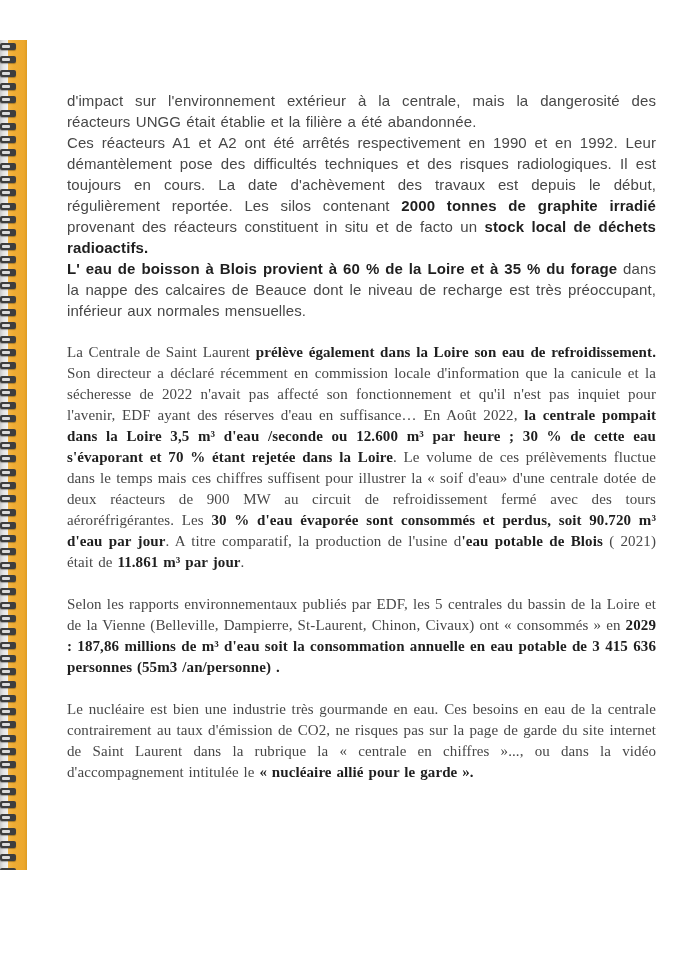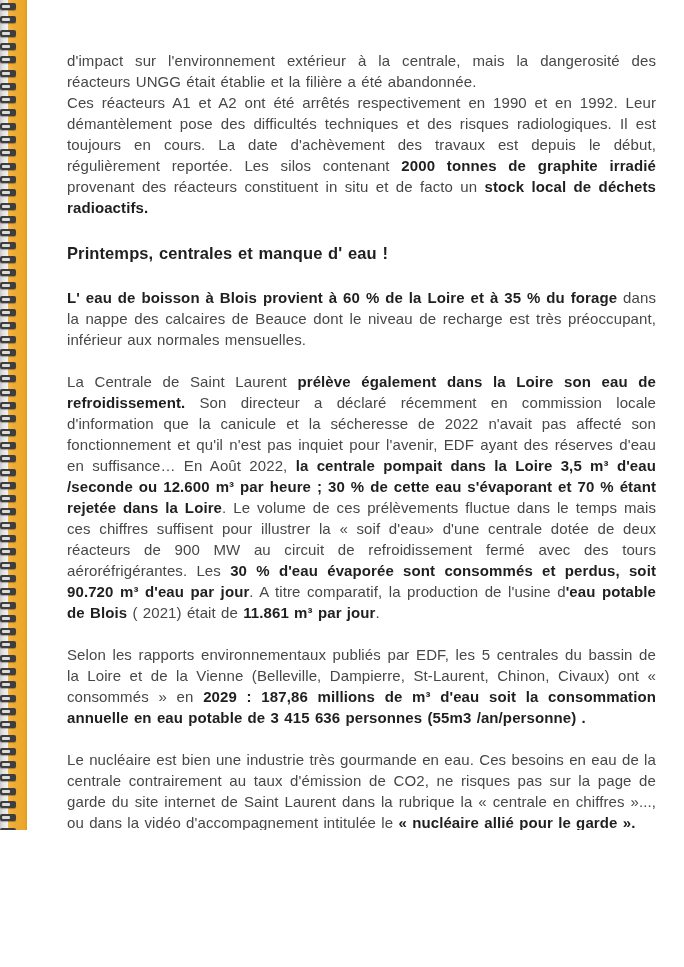--- a/index.html
+++ b/index.html
@@ -6,20 +6,21 @@
   body {
     font-family: "Liberation Sans", "DejaVu Sans", sans-serif;
     background: #ffffff;
   }
   .page {
     position: relative;
     width: 684px;
     height: 830px;
     background: #ffffff;
     overflow: hidden;
+    margin-top: 40px;
   }
   
   .binding-gray {
     position: absolute;
     left: 0; top: 0; bottom: 0;
     width: 8px;
     background: linear-gradient(90deg, #c9c9c9 0%, #e3e3e3 40%, #f2f2f2 100%);
   }
   .binding-yellow {
     position: absolute;
@@ -55,21 +56,21 @@
     left: 0; top: 0; right: 0;
     padding: 50px 28px 0 67px;
     font-size: 15px;
     line-height: 21px;
     color: #474747;
     text-align: justify;
     letter-spacing: 0.1px;
     word-spacing: 1px;
   }
   .content p { margin: 0; }
-  .content p.gap { margin-top: 21px; }
+  .content p.gap { margin-top: 21px; font-family: Liberation Serif, serif; }
   .content b { color: #1f1f1f; font-weight: 700; }
   .section-heading {
     margin: 24px 0 23px 0 !important;
     color: #4ca431;
     font-weight: 700;
     font-size: 16.5px;
     line-height: 22px;
     text-align: left;
   }
 </style>
@@ -150,19 +151,18 @@
       <div class="ring" style="top: 894.1px;"></div>
       <div class="ring" style="top: 907.4px;"></div>
       <div class="ring" style="top: 920.7px;"></div>
       <div class="ring" style="top: 934px;"></div>
       <div class="ring" style="top: 947.3px;"></div>
       <div class="ring" style="top: 960.6px;"></div>
     </div>
   <div class="content" id="article-root">
       <p><span>d'impact sur l'environnement extérieur à la centrale, mais la dangerosité des réacteurs UNGG était établie et la filière a été abandonnée.</span></p>
       <p><span>Ces réacteurs A1 et A2 ont été arrêtés respectivement en 1990 et en 1992. Leur démantèlement pose des difficultés techniques et des risques radiologiques. Il est toujours en cours. La date d'achèvement des travaux est depuis le début, régulièrement reportée. Les silos contenant </span><b>2000 tonnes de graphite irradié</b><span> provenant des réacteurs constituent in situ et de facto un </span><b>stock local de déchets radioactifs.</b></p>
-      <p class="section-heading"><b>Printemps, centrales et manque d' eau !</b></p>
       <p><b>L' eau de boisson à Blois provient à 60 % de la Loire et à 35 % du forage</b><span> dans la nappe des calcaires de Beauce dont le niveau de recharge est très préoccupant, inférieur aux normales mensuelles.</span></p>
       <p class="gap"><span>La Centrale de Saint Laurent </span><b>prélève également dans la Loire son eau de refroidissement.</b><span> Son directeur a déclaré récemment en commission locale d'information que la canicule et la sécheresse de 2022 n'avait pas affecté son fonctionnement et qu'il n'est pas inquiet pour l'avenir, EDF ayant des réserves d'eau en suffisance… En Août 2022,  </span><b>la centrale pompait dans la Loire 3,5 m³ d'eau /seconde ou 12.600 m³ par heure ; 30 % de cette eau s'évaporant et 70 % étant rejetée dans la Loire</b><span>. Le volume de ces prélèvements fluctue dans le temps mais ces chiffres suffisent pour illustrer la « soif d'eau» d'une centrale dotée de deux réacteurs de 900 MW au circuit de refroidissement fermé avec des tours aéroréfrigérantes. Les </span><b>30 % d'eau évaporée sont consommés et perdus, soit 90.720 m³ d'eau par jour</b><span>. A titre comparatif, la production de l'usine d</span><b>'eau potable de Blois</b><span> ( 2021) était de </span><b>11.861 m³ par jour</b><span>.</span></p>
       <p class="gap"><span>Selon les rapports environnementaux publiés par EDF, les 5 centrales du bassin de la Loire et de la Vienne (Belleville, Dampierre, St-Laurent, Chinon, Civaux) ont « consommés » en </span><b>2029 : 187,86 millions de m³ d'eau soit la consommation annuelle en eau potable de 3 415 636 personnes (55m3 /an/personne) .</b></p>
       <p class="gap"><span>Le nucléaire est bien une industrie très gourmande en eau. Ces besoins en eau de la centrale contrairement au taux d'émission de CO2, ne risques pas sur la page de garde du site internet de Saint Laurent dans la rubrique la « centrale en chiffres »..., ou dans la vidéo d'accompagnement intitulée le </span><b>« nucléaire allié pour le garde ».</b></p>
     </div>
 </div>
 
 </body></html>

